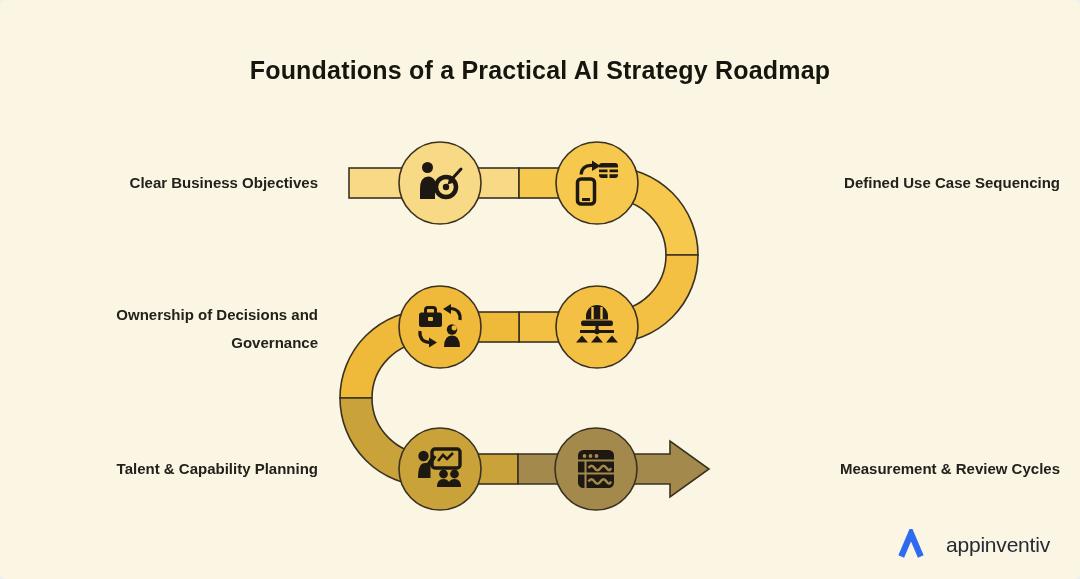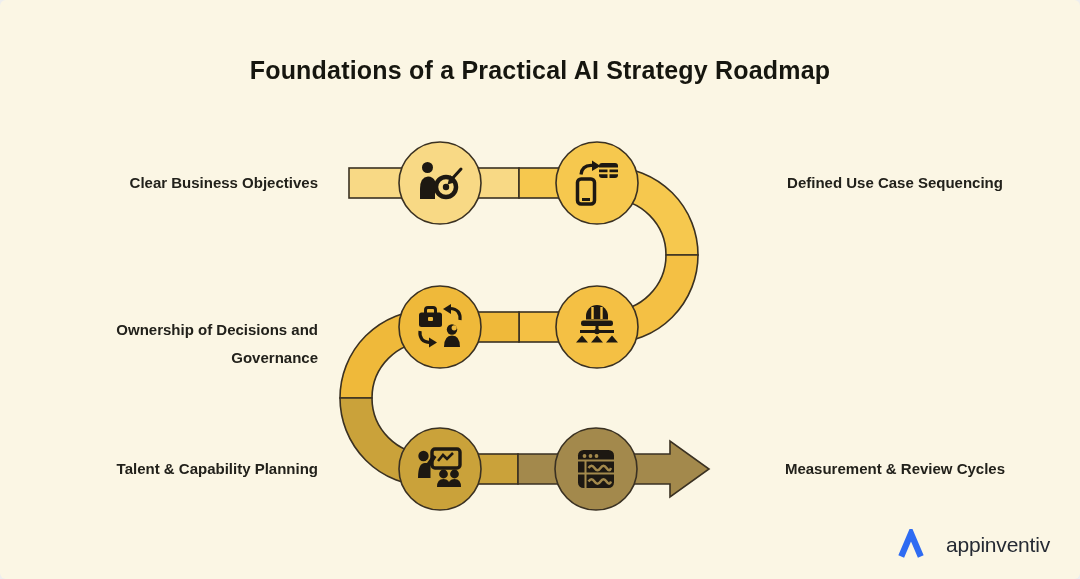--- a/index.html
+++ b/index.html
@@ -17,24 +17,24 @@
     font-size:25px;font-weight:700;letter-spacing:.2px;
     color:#16160F;
   }
   .label{
     position:absolute;
     font-size:15px;font-weight:700;
     color:#22211B;
     line-height:28px;
   }
   .label.left{text-align:right;}
-  .label.right{text-align:center;}
+  .label.right{text-align:right;}
   .lbl-1{top:169px;left:40px;width:278px;}
   .lbl-2{top:169px;left:730px;width:330px;}
-  .lbl-4{top:316px;left:88px;width:230px;}
+  .lbl-4{top:301px;left:88px;width:230px;}
   .lbl-3{top:313px;left:730px;width:330px;}
   .lbl-5{top:455px;left:40px;width:278px;}
   .lbl-6{top:455px;left:730px;width:330px;}
   .road{position:absolute;top:0;left:0;}
   .outline{stroke:#3A3122;stroke-width:1.6;}
   .ink{fill:#1D1812;}
   .ink-stroke{fill:none;stroke:#1D1812;}
   .brand{
     position:absolute;right:30px;bottom:18px;
     display:flex;align-items:center;gap:19px;

